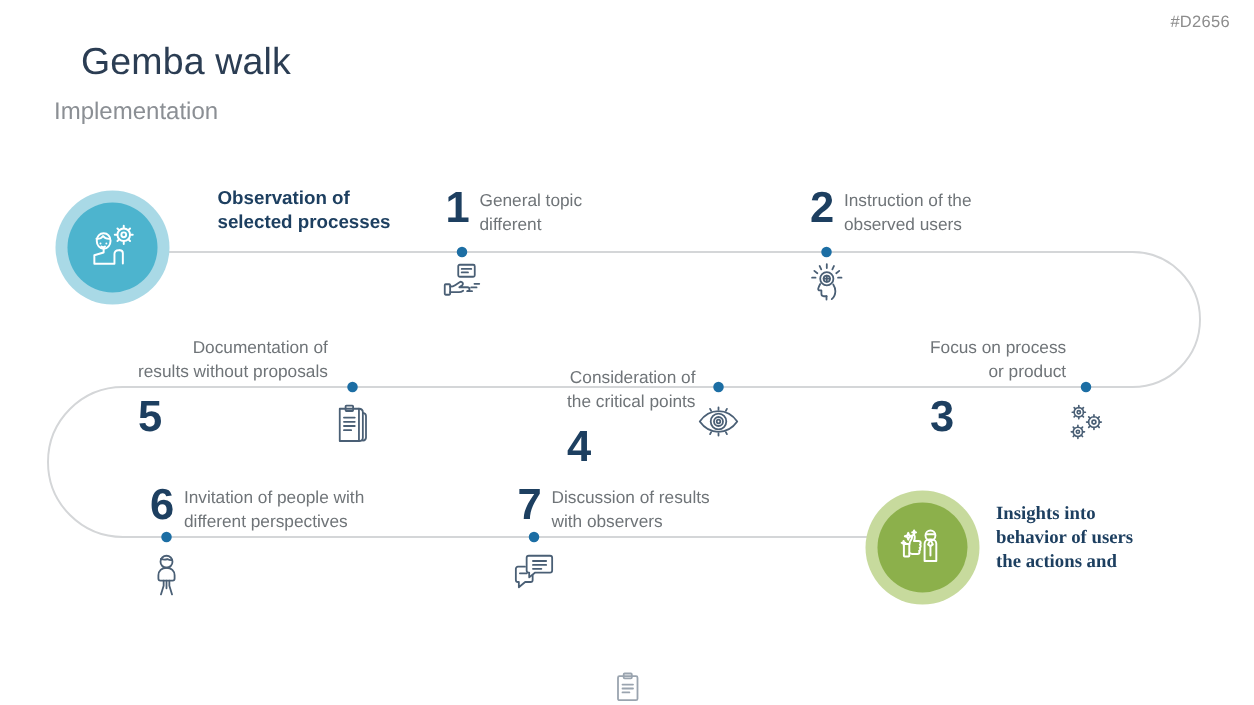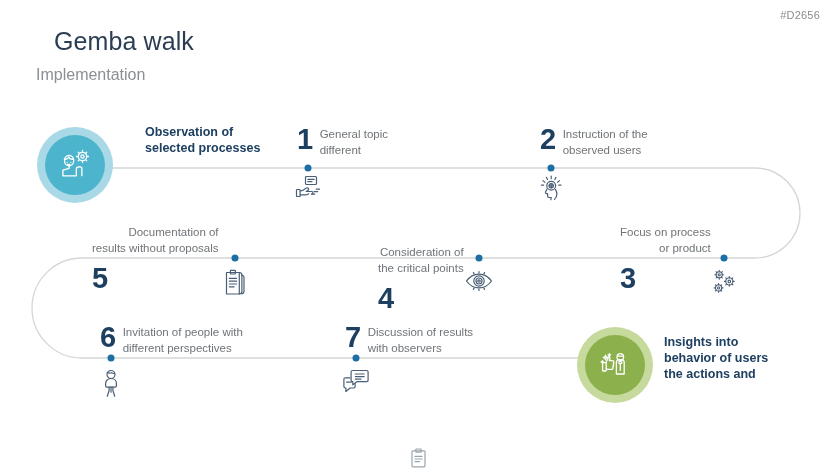--- a/index.html
+++ b/index.html
@@ -120,21 +120,21 @@
 
   .terminal-label {
     position: absolute;
     font-size: 12.5px;
     line-height: 16px;
     font-weight: bold;
     color: #1d3f60;
     white-space: nowrap;
   }
   #terminal-start-label { left: 114px; top: 124px; margin-left: 31px; }
-  #terminal-end-label   { left: 664px; top: 334px; }
+  #terminal-end-label   { left: 664px; top: 334px; font-family: Liberation Serif, serif; }
 
   
   #footer-icon {
     position: absolute;
     left: 410px;
     top: 448px;
   }
 </style>
 </head>
 <body>

